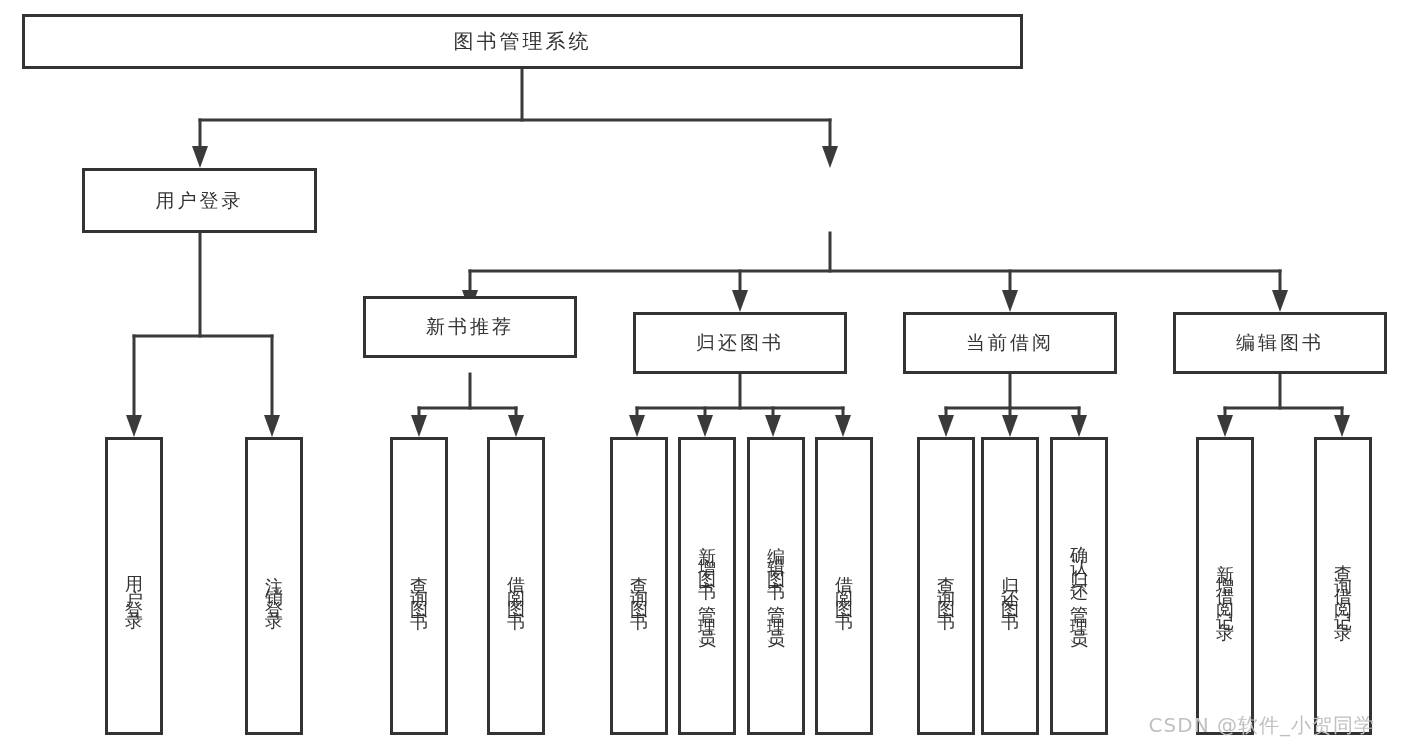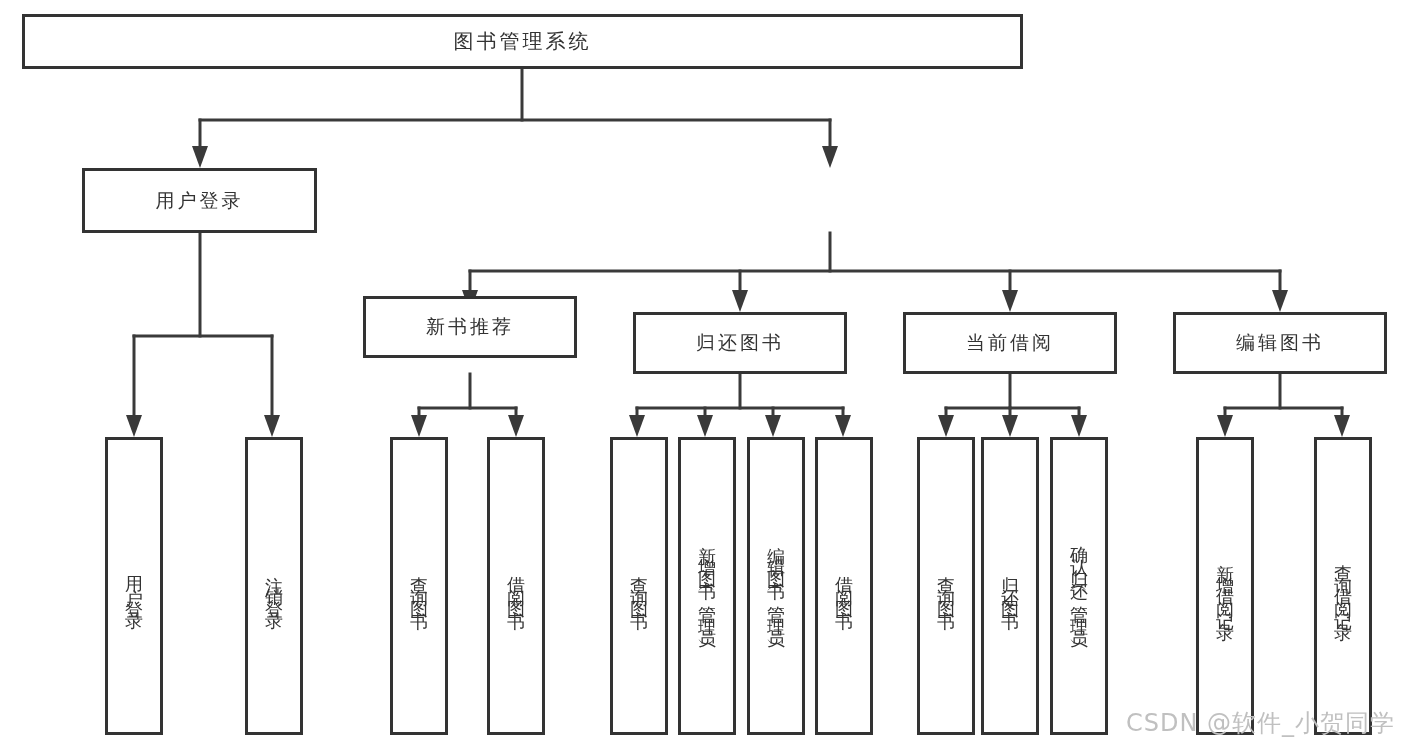--- a/index.html
+++ b/index.html
@@ -14,22 +14,22 @@
     z-index:2;
   }
   .hlabel{font-size:19px;letter-spacing:3px;color:#333333;white-space:nowrap;}
   .root .hlabel{font-size:20px;}
   .leaf{z-index:2;}
   .vlabel{
     writing-mode:vertical-rl;text-orientation:mixed;
     font-size:18px;letter-spacing:12px;color:#333333;line-height:1;
   }
   #watermark{
-    position:absolute;right:10px;bottom:8px;z-index:10;
-    font-size:24px;color:#c0c0c0;letter-spacing:1px;white-space:nowrap;
+    position:absolute;right:30px;bottom:8px;z-index:10;
+    font-size:20px;color:#c0c0c0;letter-spacing:1px;white-space:nowrap;
   }
 </style>
 </head>
 <body>
 
 <div id="canvas" style="background: rgb(255, 255, 255);">
 
   <svg id="edges" width="1405" height="747" viewBox="0 0 1405 747" xmlns="http://www.w3.org/2000/svg">
       <line x1="522" y1="69" x2="522" y2="120" stroke="#3a3a3a" stroke-width="3" stroke-linecap="square"></line>
       <line x1="200" y1="120" x2="830" y2="120" stroke="#3a3a3a" stroke-width="3" stroke-linecap="square"></line>

